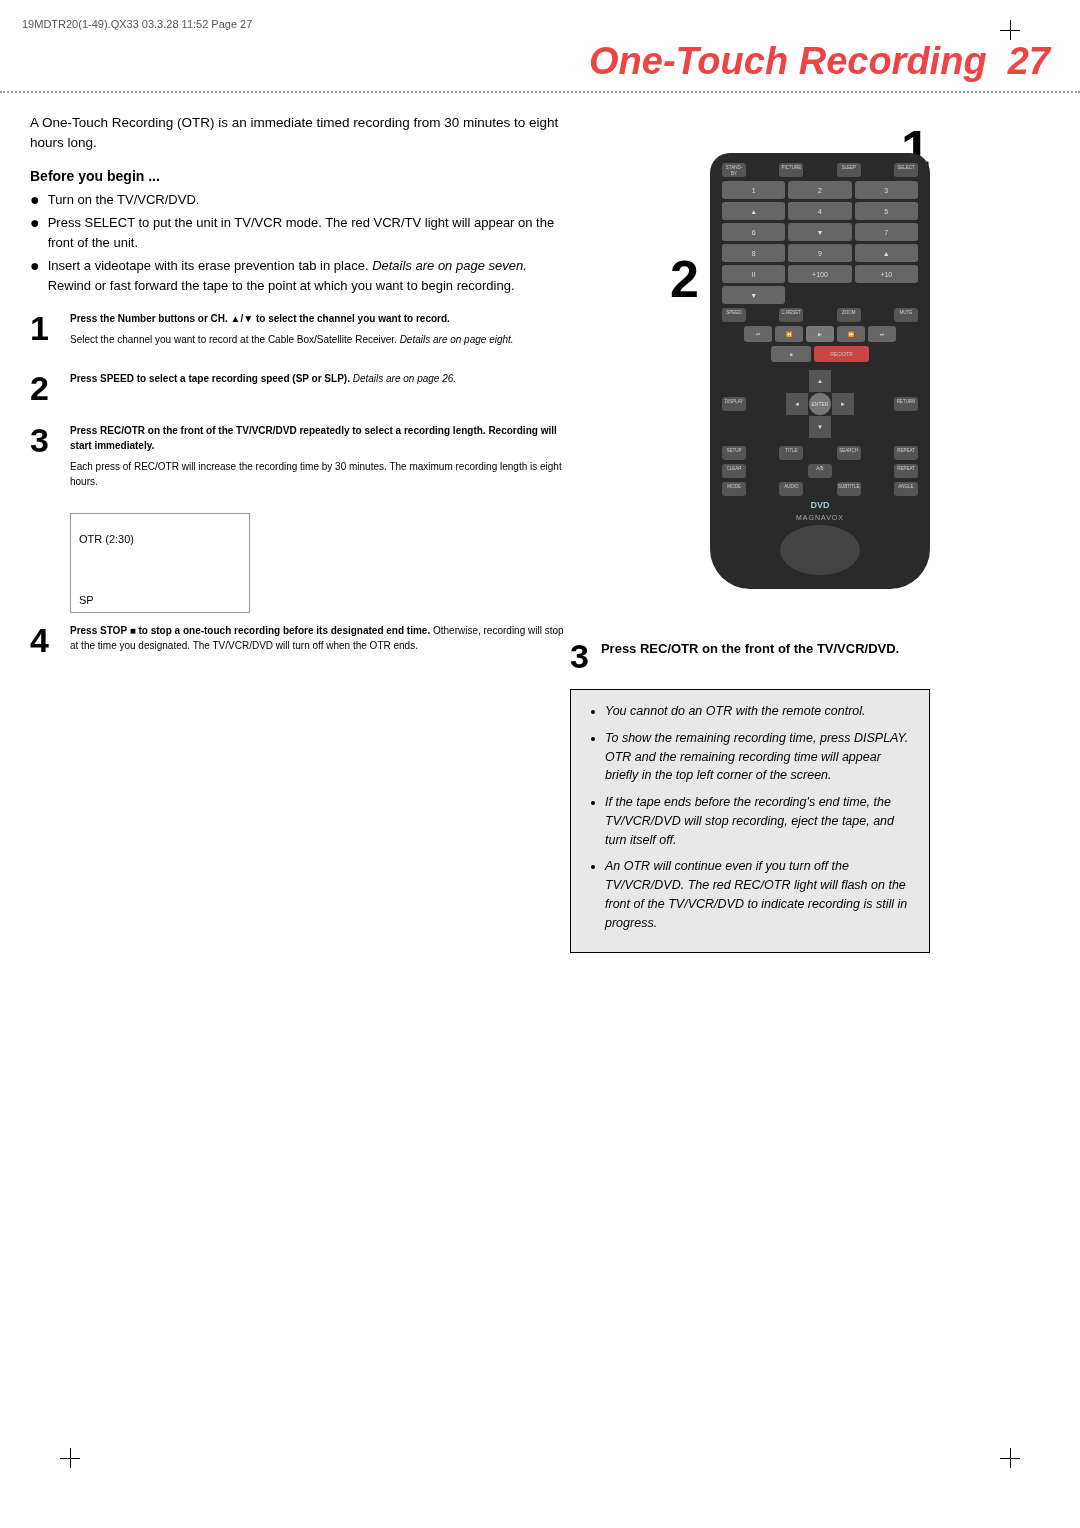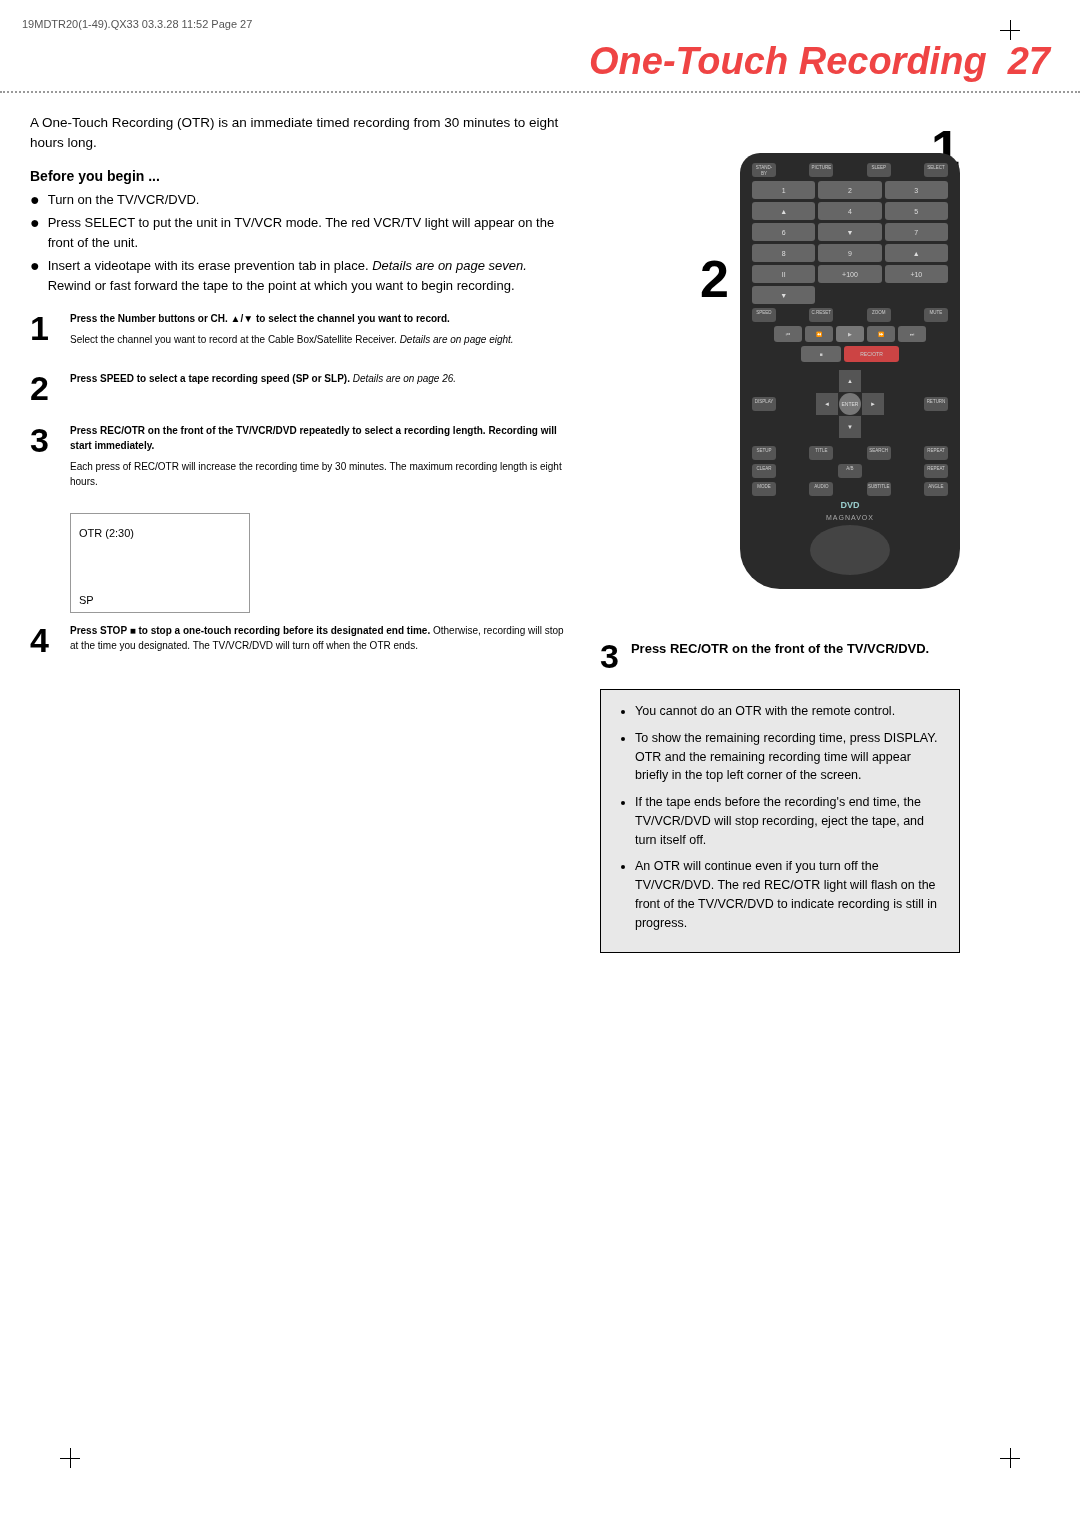--- a/index.html
+++ b/index.html
@@ -35,21 +35,20 @@
       font-size: 38px;
       font-style: italic;
       font-weight: bold;
       color: #ef4444;
     }
 
     
     .main-layout {
       display: flex;
       padding: 0 30px;
-      gap: 30px;
     }
 
     .left-col {
       flex: 1;
       max-width: 540px;
     }
 
     .right-col {
       flex: 0 0 360px;
       display: flex;
@@ -114,21 +113,21 @@
     .step-bold {
       font-weight: bold;
     }
 
     
     .otr-display-box {
       border: 1px solid #999;
       width: 180px;
       height: 100px;
       margin: 10px 0 10px 40px;
-      padding: 13px 8px;
+      padding: 19px 8px;
       font-size: 11px;
       position: relative;
       background: #fff;
     }
     .otr-display-bottom {
       position: absolute;
       bottom: 6px;
       left: 8px;
       font-size: 11px;
     }
@@ -175,20 +174,21 @@
       font-style: italic;
       font-weight: bold;
       margin-bottom: 10px;
     }
     .hints-list {
       list-style: disc;
       padding-left: 18px;
     }
     .hints-list li {
       font-size: 12.5px;
+      font-style: italic;
       line-height: 1.5;
       margin-bottom: 8px;
     }
 
     
     .remote-body {
       width: 220px;
       background: #2a2a2a;
       border-radius: 20px 20px 40px 40px;
       padding: 10px 12px;

